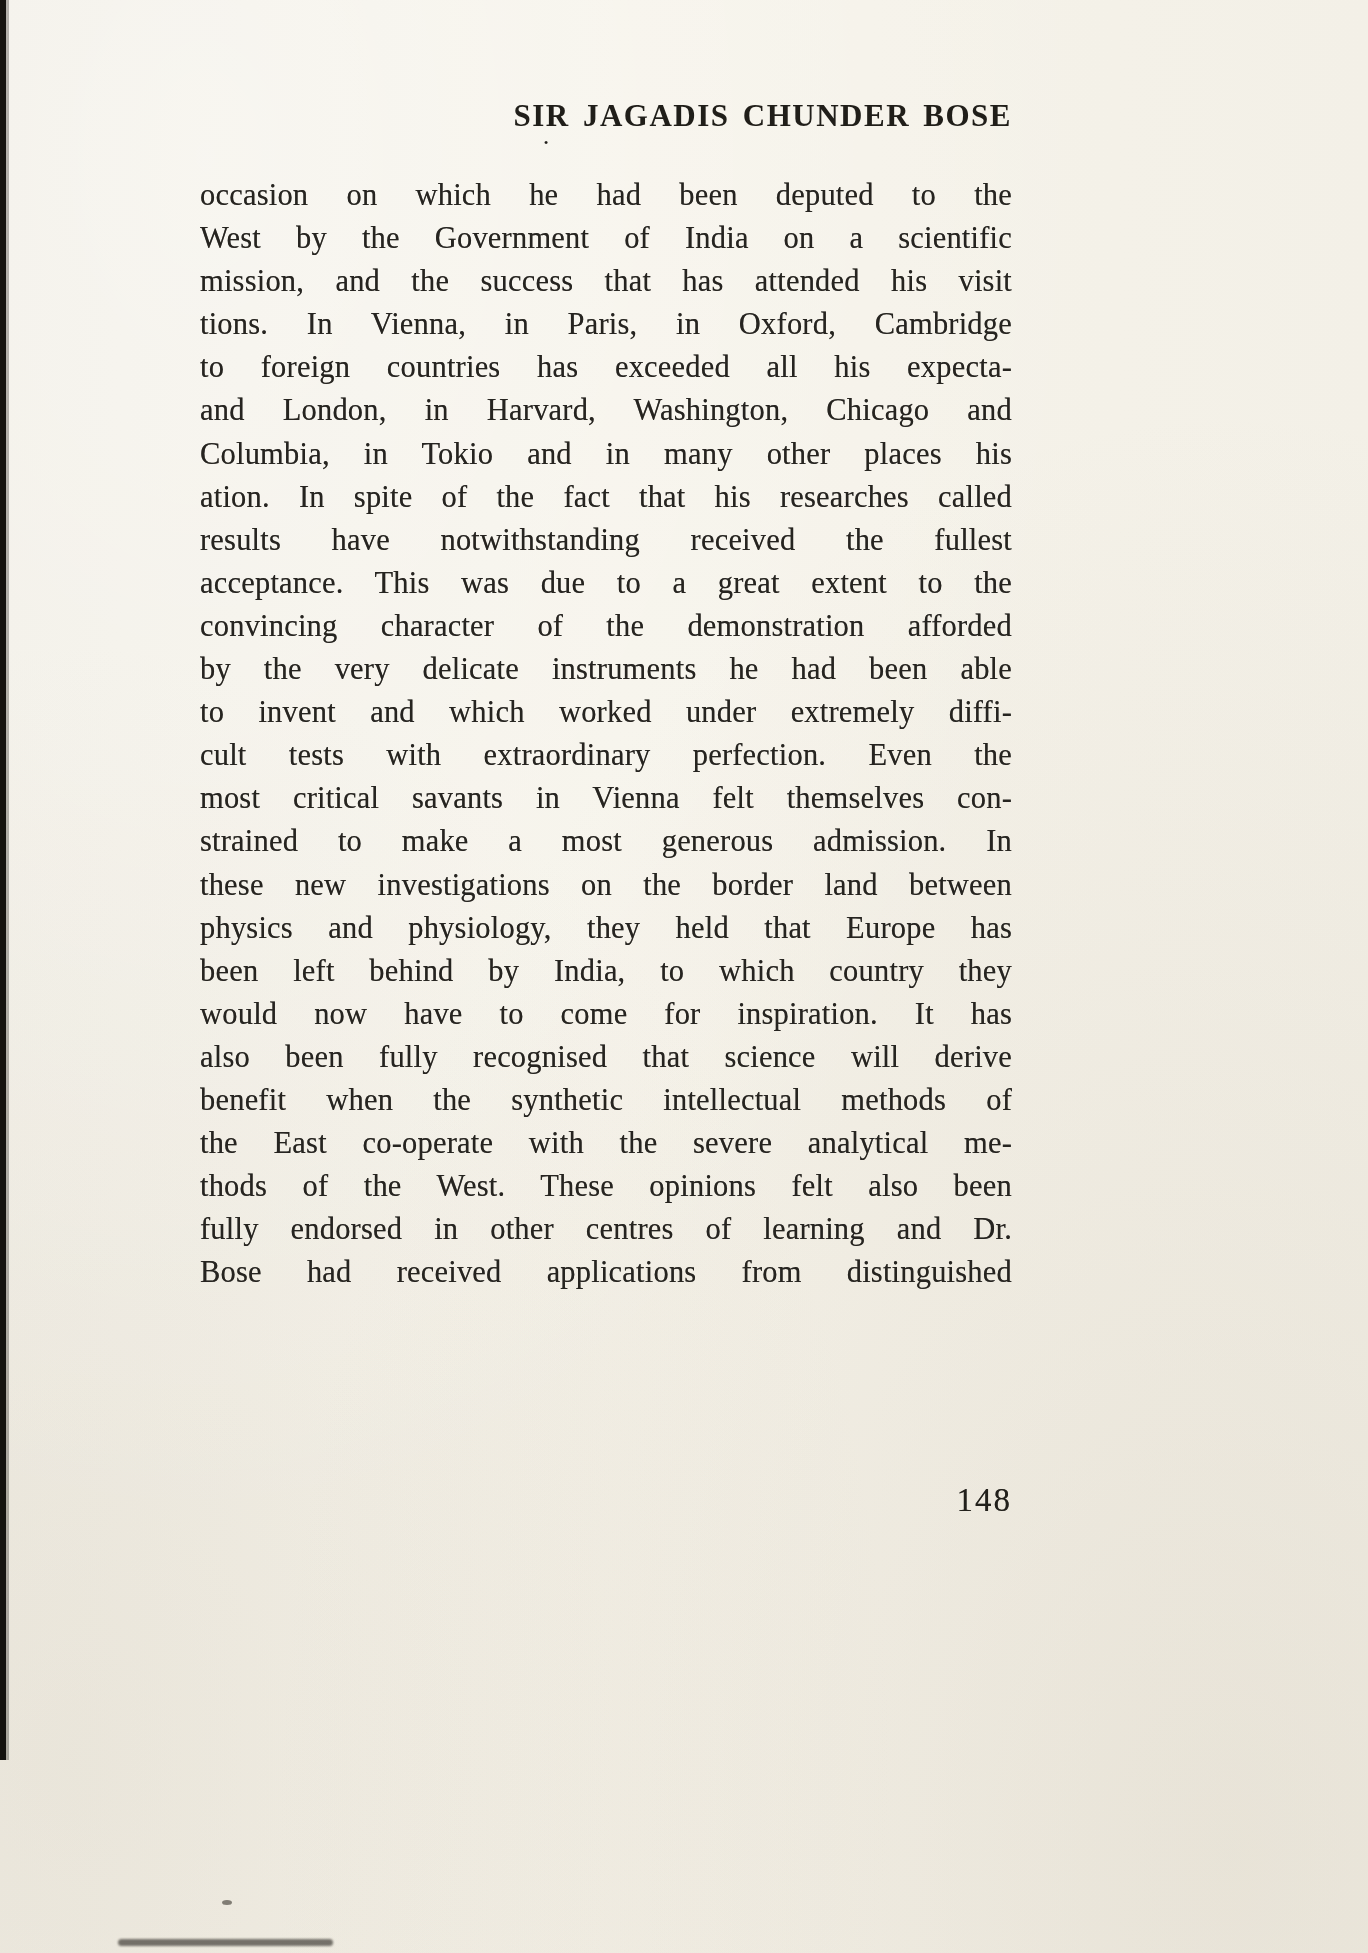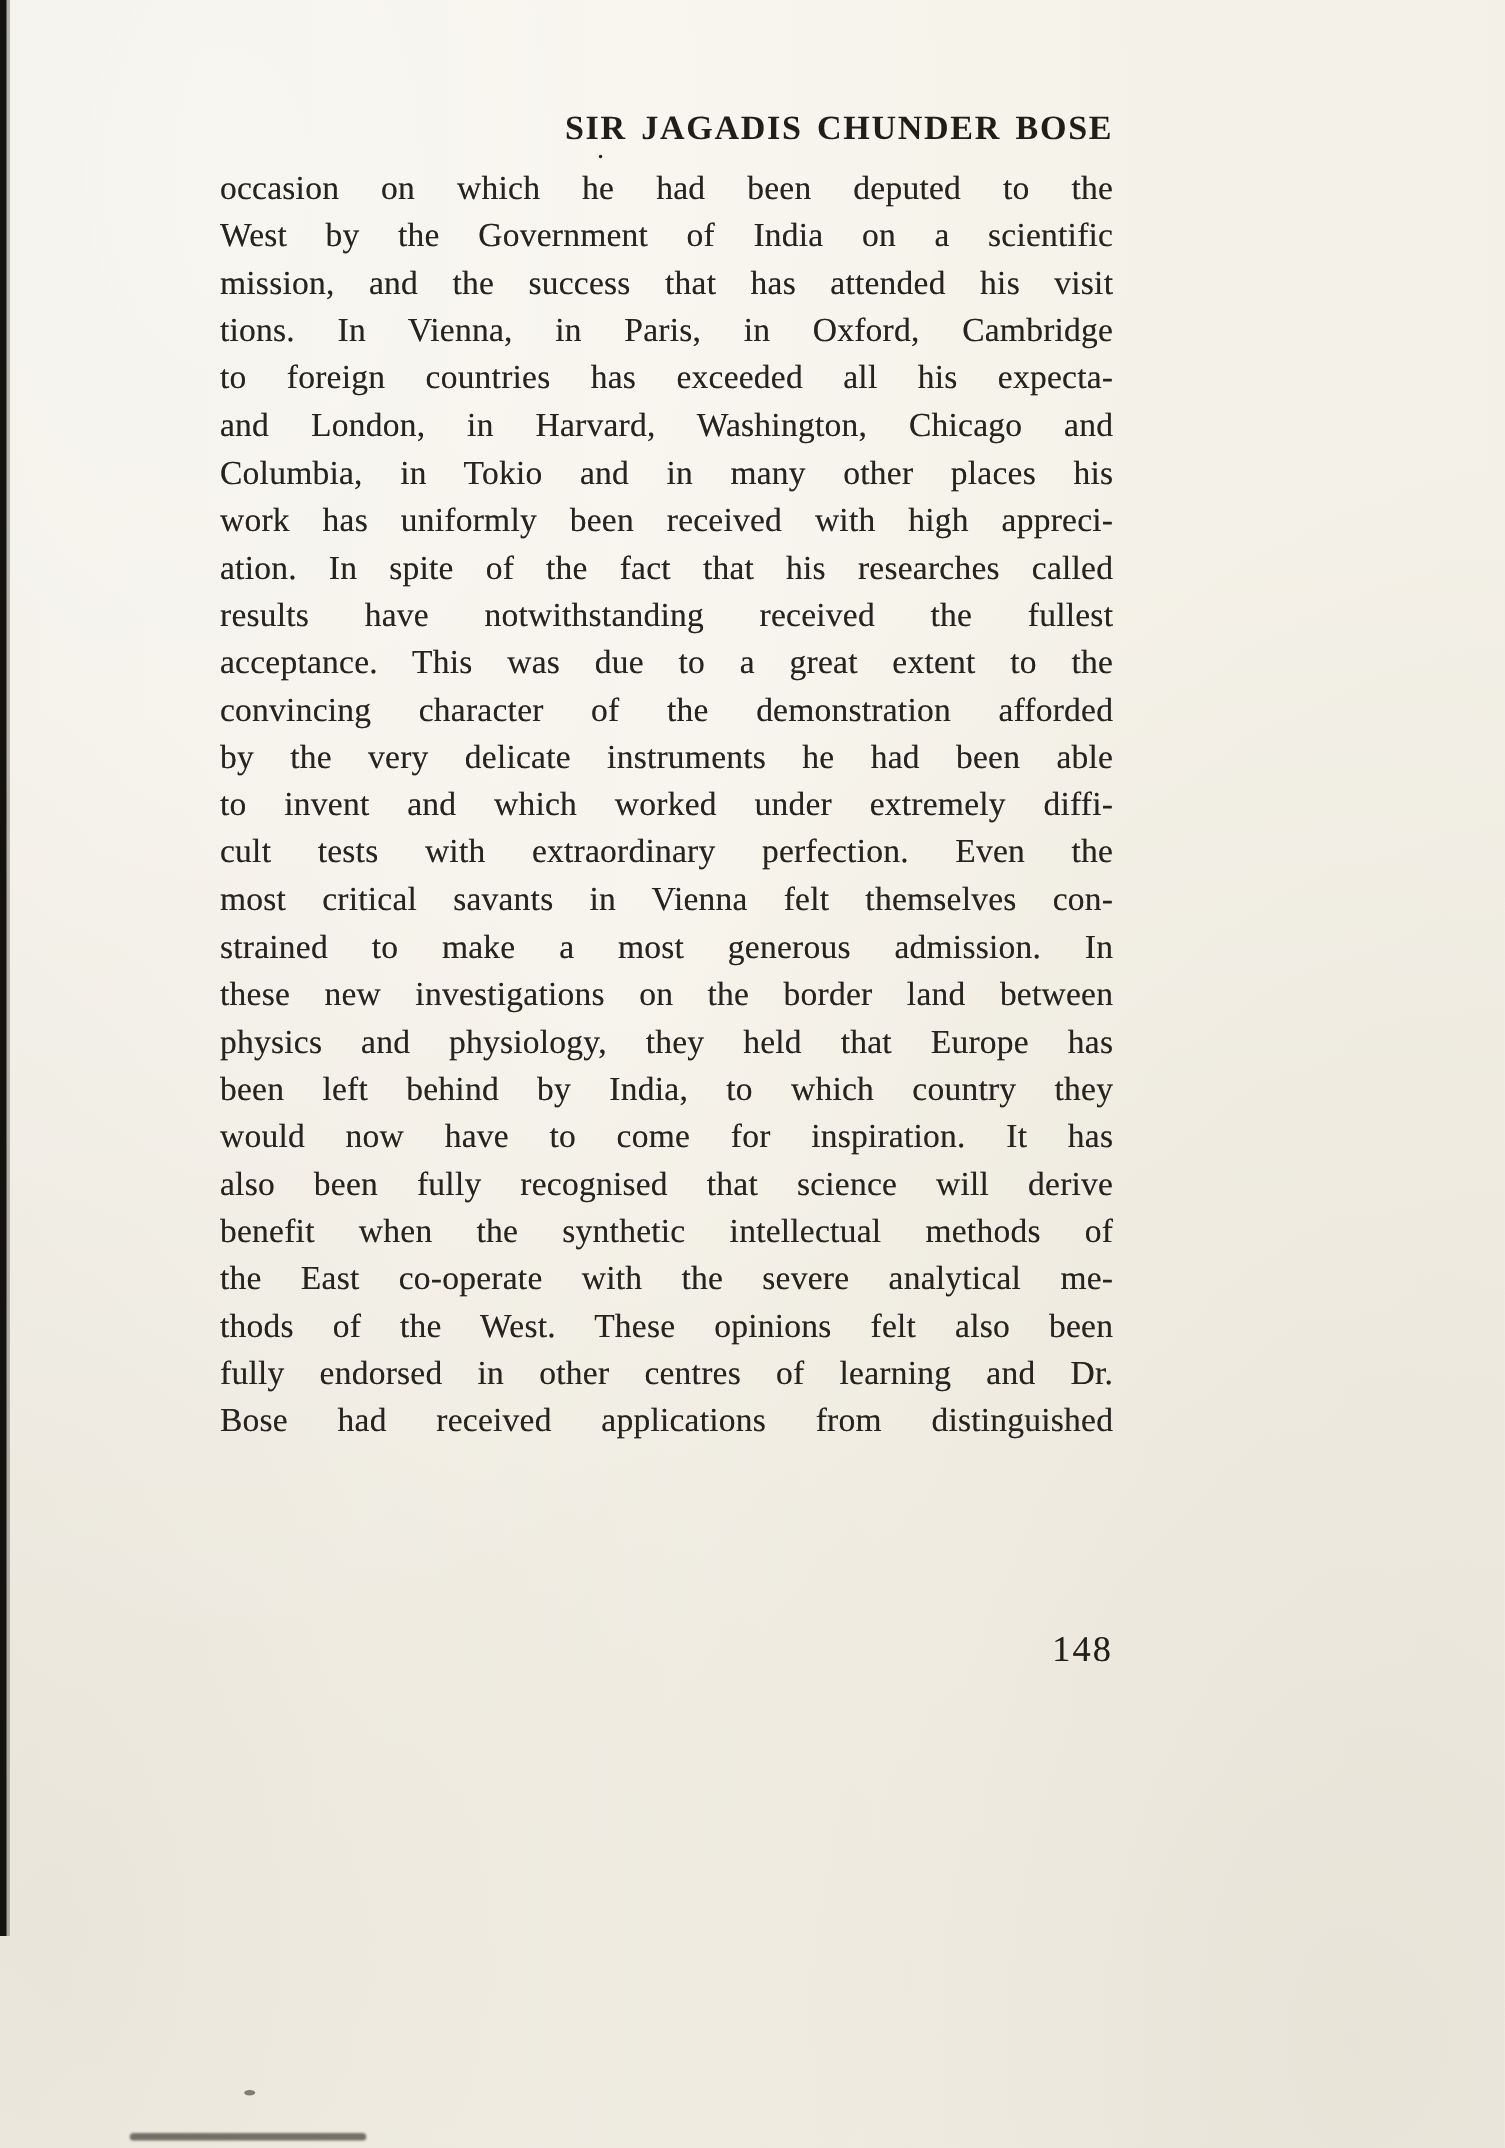--- a/index.html
+++ b/index.html
@@ -79,20 +79,21 @@
   }
   .title-ornament {
     text-align: center;
     font-size: 26px;
     line-height: 14px;
     height: 14px;
     margin: 2px 0 0 -120px;
     color: #201e19;
   }
   .body-text {
+    margin-top: 24px;
   }
   .line {
     font-size: 30.5px;
     line-height: 43.1px;
     letter-spacing: 0.2px;
     text-align: justify;
     text-align-last: justify;
     -moz-text-align-last: justify;
     color: #262420;
     text-shadow: 0 0 0.4px rgba(38, 36, 32, 0.55);
@@ -122,21 +123,20 @@
   <h1 class="title">SIR JAGADIS CHUNDER BOSE</h1>
   <div class="title-ornament">·</div>
   <div class="body-text">
       <div class="line">occasion on which he had been deputed to the</div>
       <div class="line">West by the Government of India on a scientific</div>
       <div class="line">mission, and the success that has attended his visit</div>
       <div class="line">tions. In Vienna, in Paris, in Oxford, Cambridge</div>
       <div class="line">to foreign countries has exceeded all his expecta-</div>
       <div class="line">and London, in Harvard, Washington, Chicago and</div>
       <div class="line">Columbia, in Tokio and in many other places his</div>
-      <div class="line">work has uniformly been received with high appreci-</div>
       <div class="line">ation. In spite of the fact that his researches called</div>
       <div class="line">results have notwithstanding received the fullest</div>
       <div class="line">acceptance. This was due to a great extent to the</div>
       <div class="line">convincing character of the demonstration afforded</div>
       <div class="line">by the very delicate instruments he had been able</div>
       <div class="line">to invent and which worked under extremely diffi-</div>
       <div class="line">cult tests with extraordinary perfection. Even the</div>
       <div class="line">most critical savants in Vienna felt themselves con-</div>
       <div class="line">strained to make a most generous admission. In</div>
       <div class="line">these new investigations on the border land between</div>

